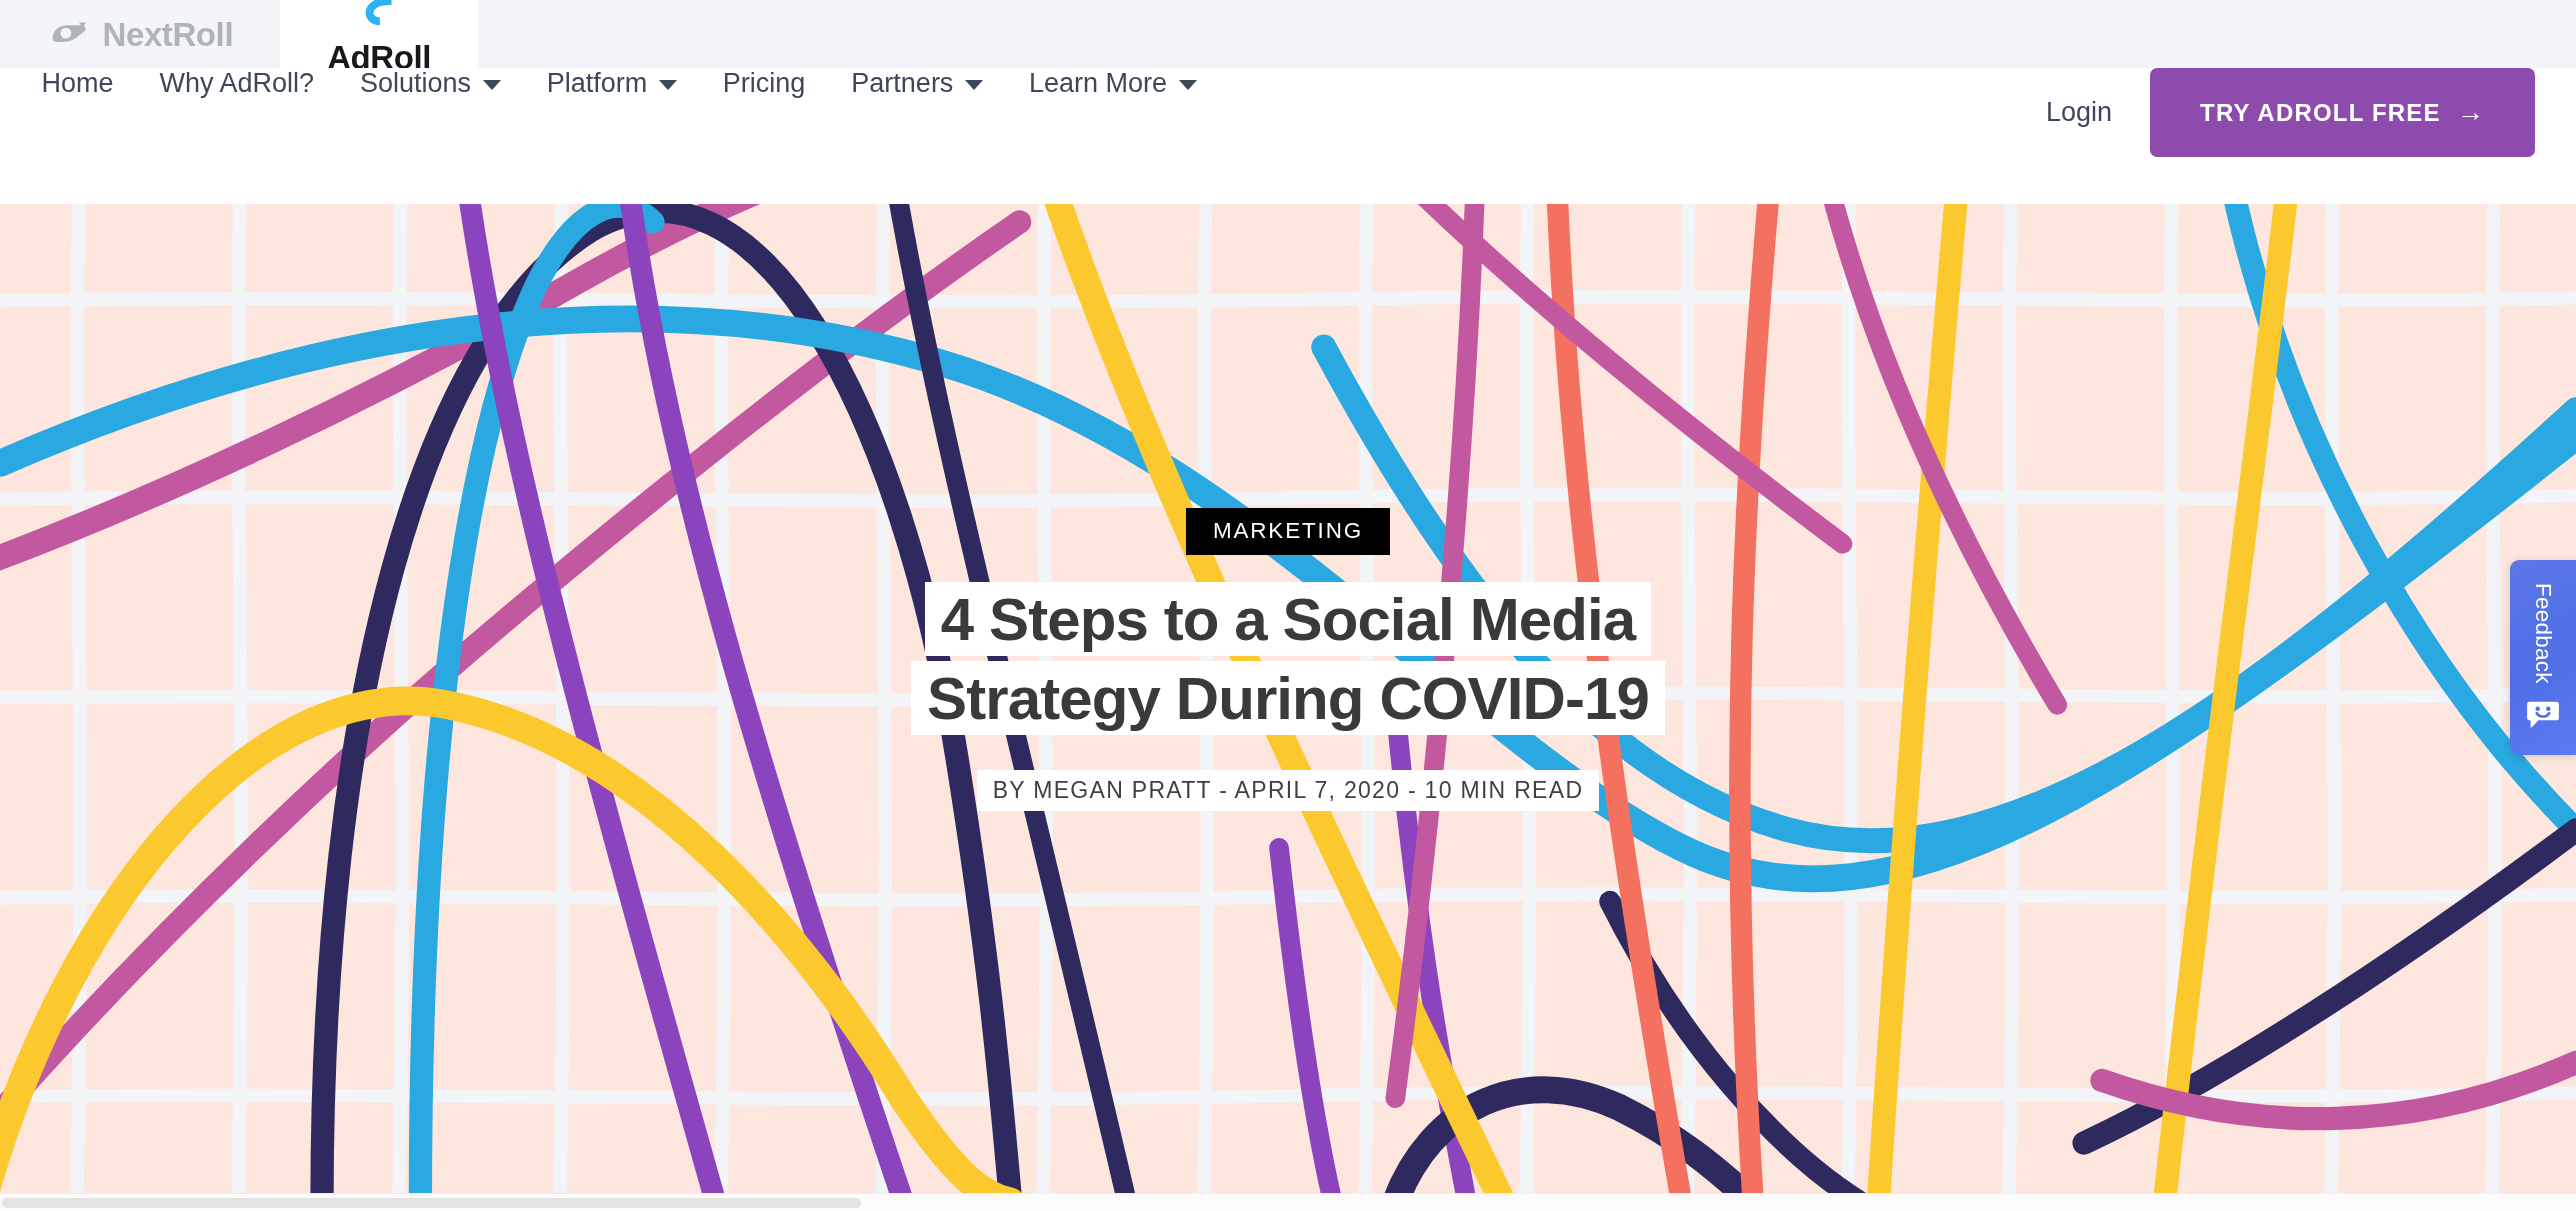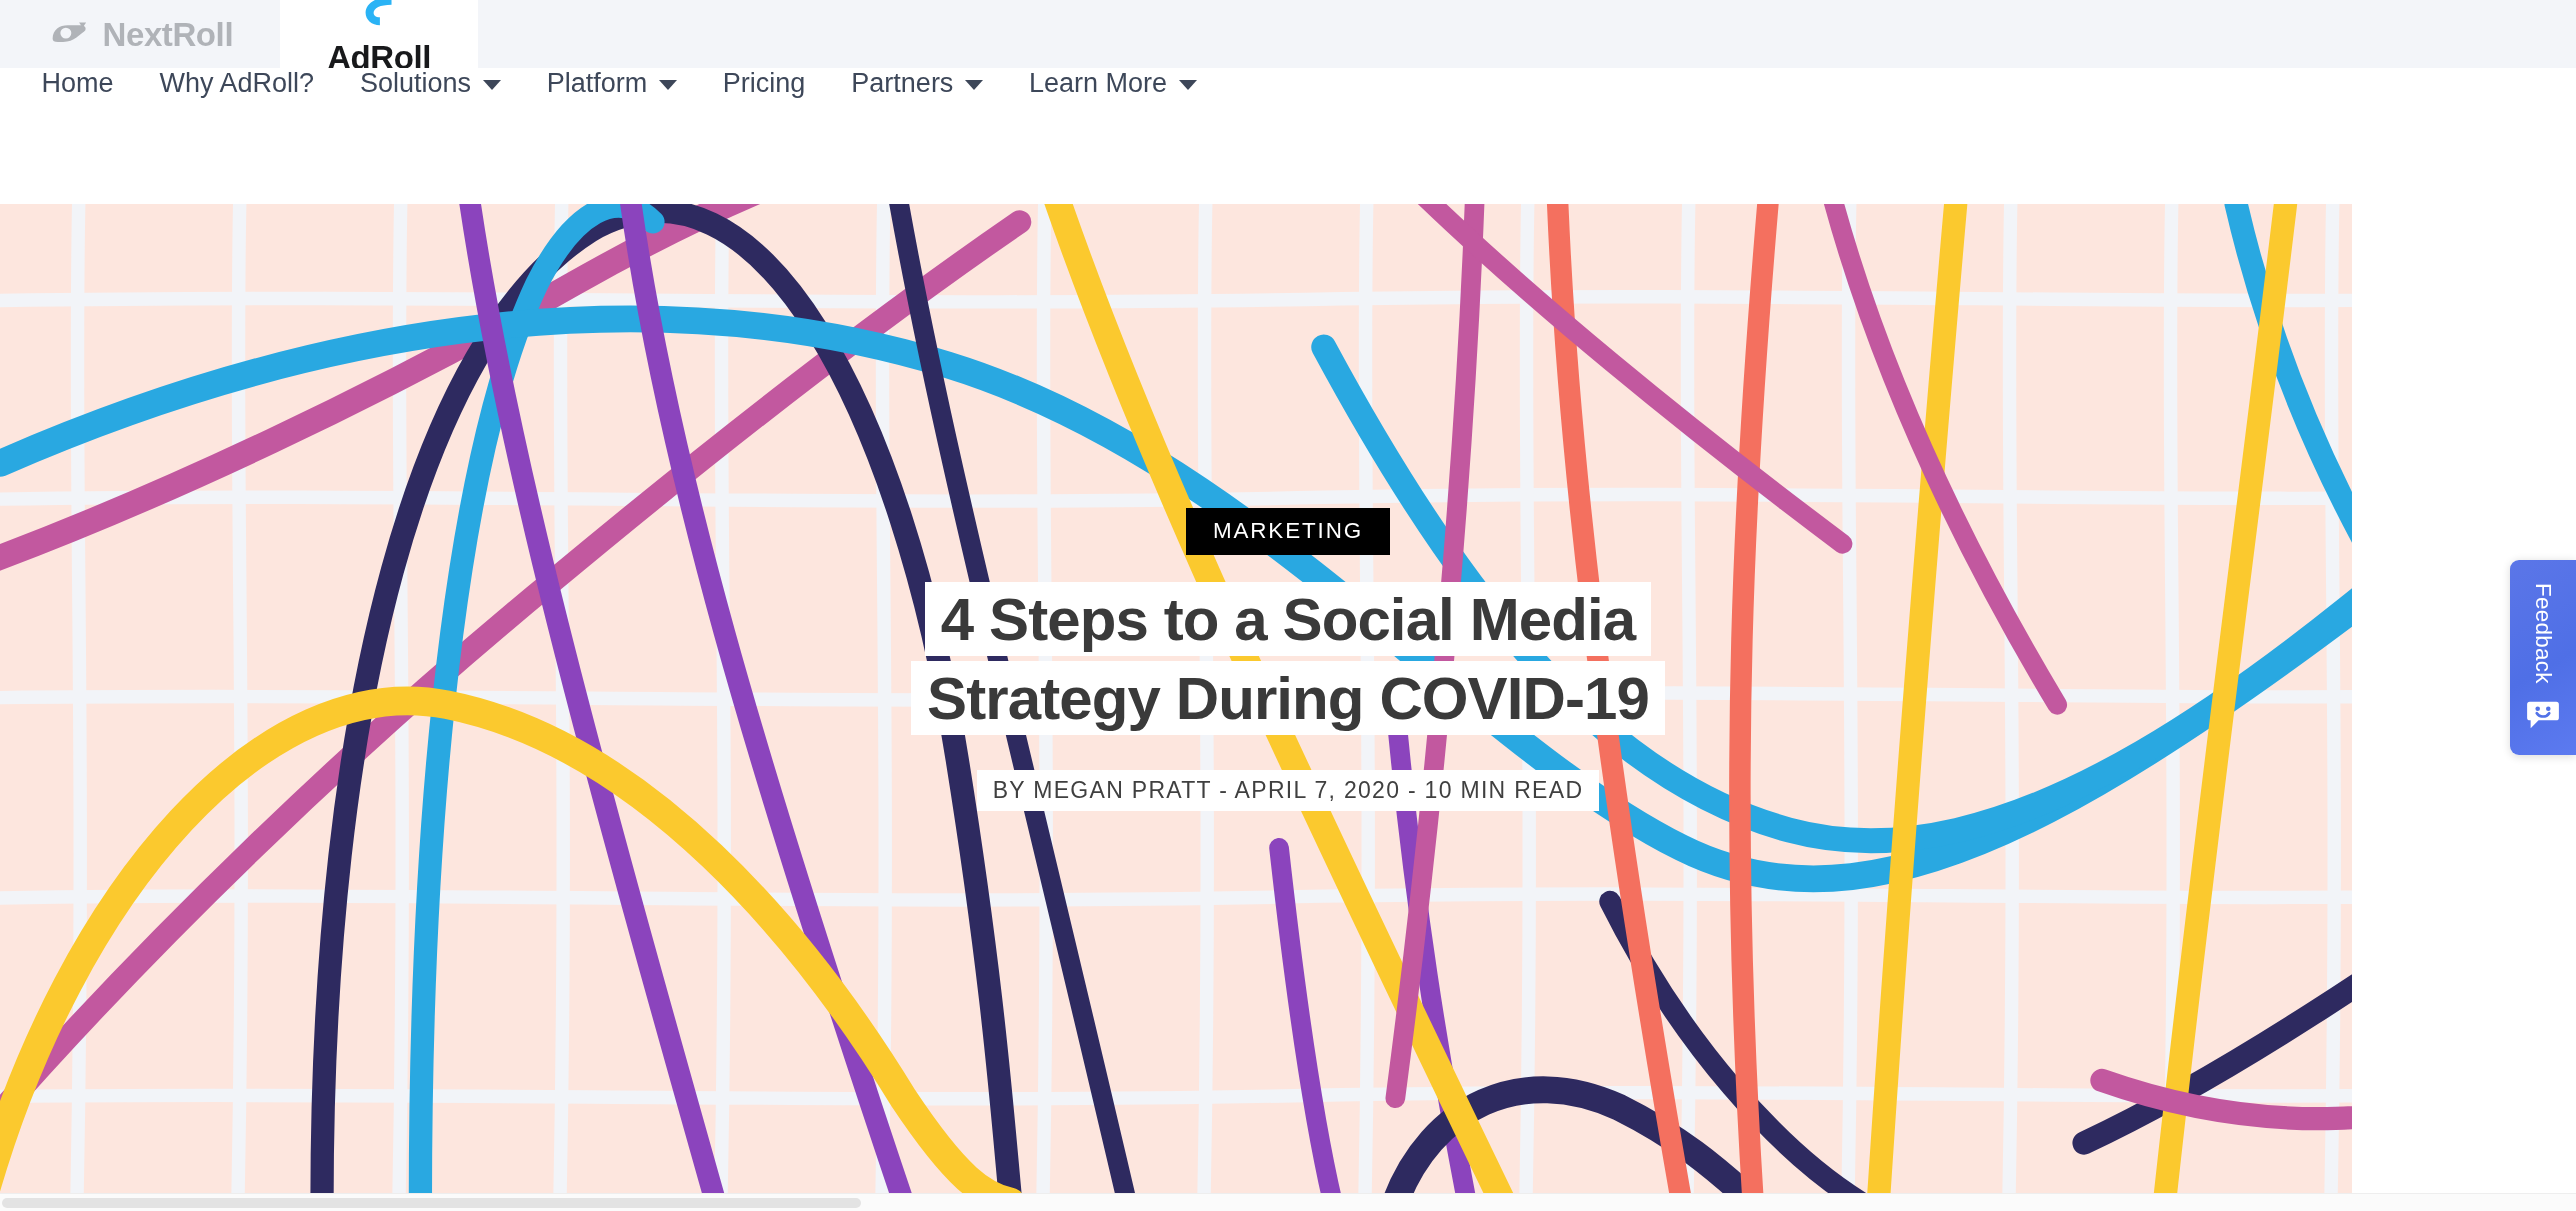--- a/index.html
+++ b/index.html
@@ -79,21 +79,21 @@
     padding: 0 50px;
     display: flex; align-items: center; gap: 16px;
     cursor: pointer; white-space: nowrap;
     font-family: "Liberation Sans", sans-serif;
   }
   .cta-arrow { font-size: 27px; line-height: 1; font-weight: 700; }
 
   
   .hero {
     position: absolute; top: 204px; left: 0;
-    width: 2352px; height: 998px;
+    width: 2576px; height: 998px;
     overflow: hidden;
     background: #fde6de;
   }
   .hero-svg { position: absolute; top: 0; left: 0; width: 2576px; height: 998px; display: block; }
 
   .hero-content {
     position: absolute;
     left: 0; top: 0;
     width: 2576px; height: 998px;
     display: flex; flex-direction: column; align-items: center;
@@ -236,20 +236,27 @@
       <span class="caret"></span>
     </div>
 
     <div class="nav-link">
       <span>Learn More</span>
       <span class="caret"></span>
     </div>
 
   </div>
 
+  <div class="nav-right">
+    <span class="login-link">Login</span>
+    <button class="cta-btn">
+      <span>TRY ADROLL FREE</span>
+      <span class="cta-arrow">→</span>
+    </button>
+  </div>
 </nav>
 
 <section class="hero">
 
   <svg class="hero-svg" viewBox="0 0 2880 1116" preserveAspectRatio="none">
     <rect x="0" y="0" width="2880" height="1116" fill="#fde6de"></rect>
 
     <g stroke="#f2f4f8" stroke-width="15" fill="none" stroke-linecap="round">
       <path d="M0 108 C500 100, 1000 116, 1500 106 C2000 98, 2450 114, 2880 105"></path>
       <path d="M0 330 C480 322, 980 340, 1480 328 C1980 318, 2440 336, 2880 326"></path>

